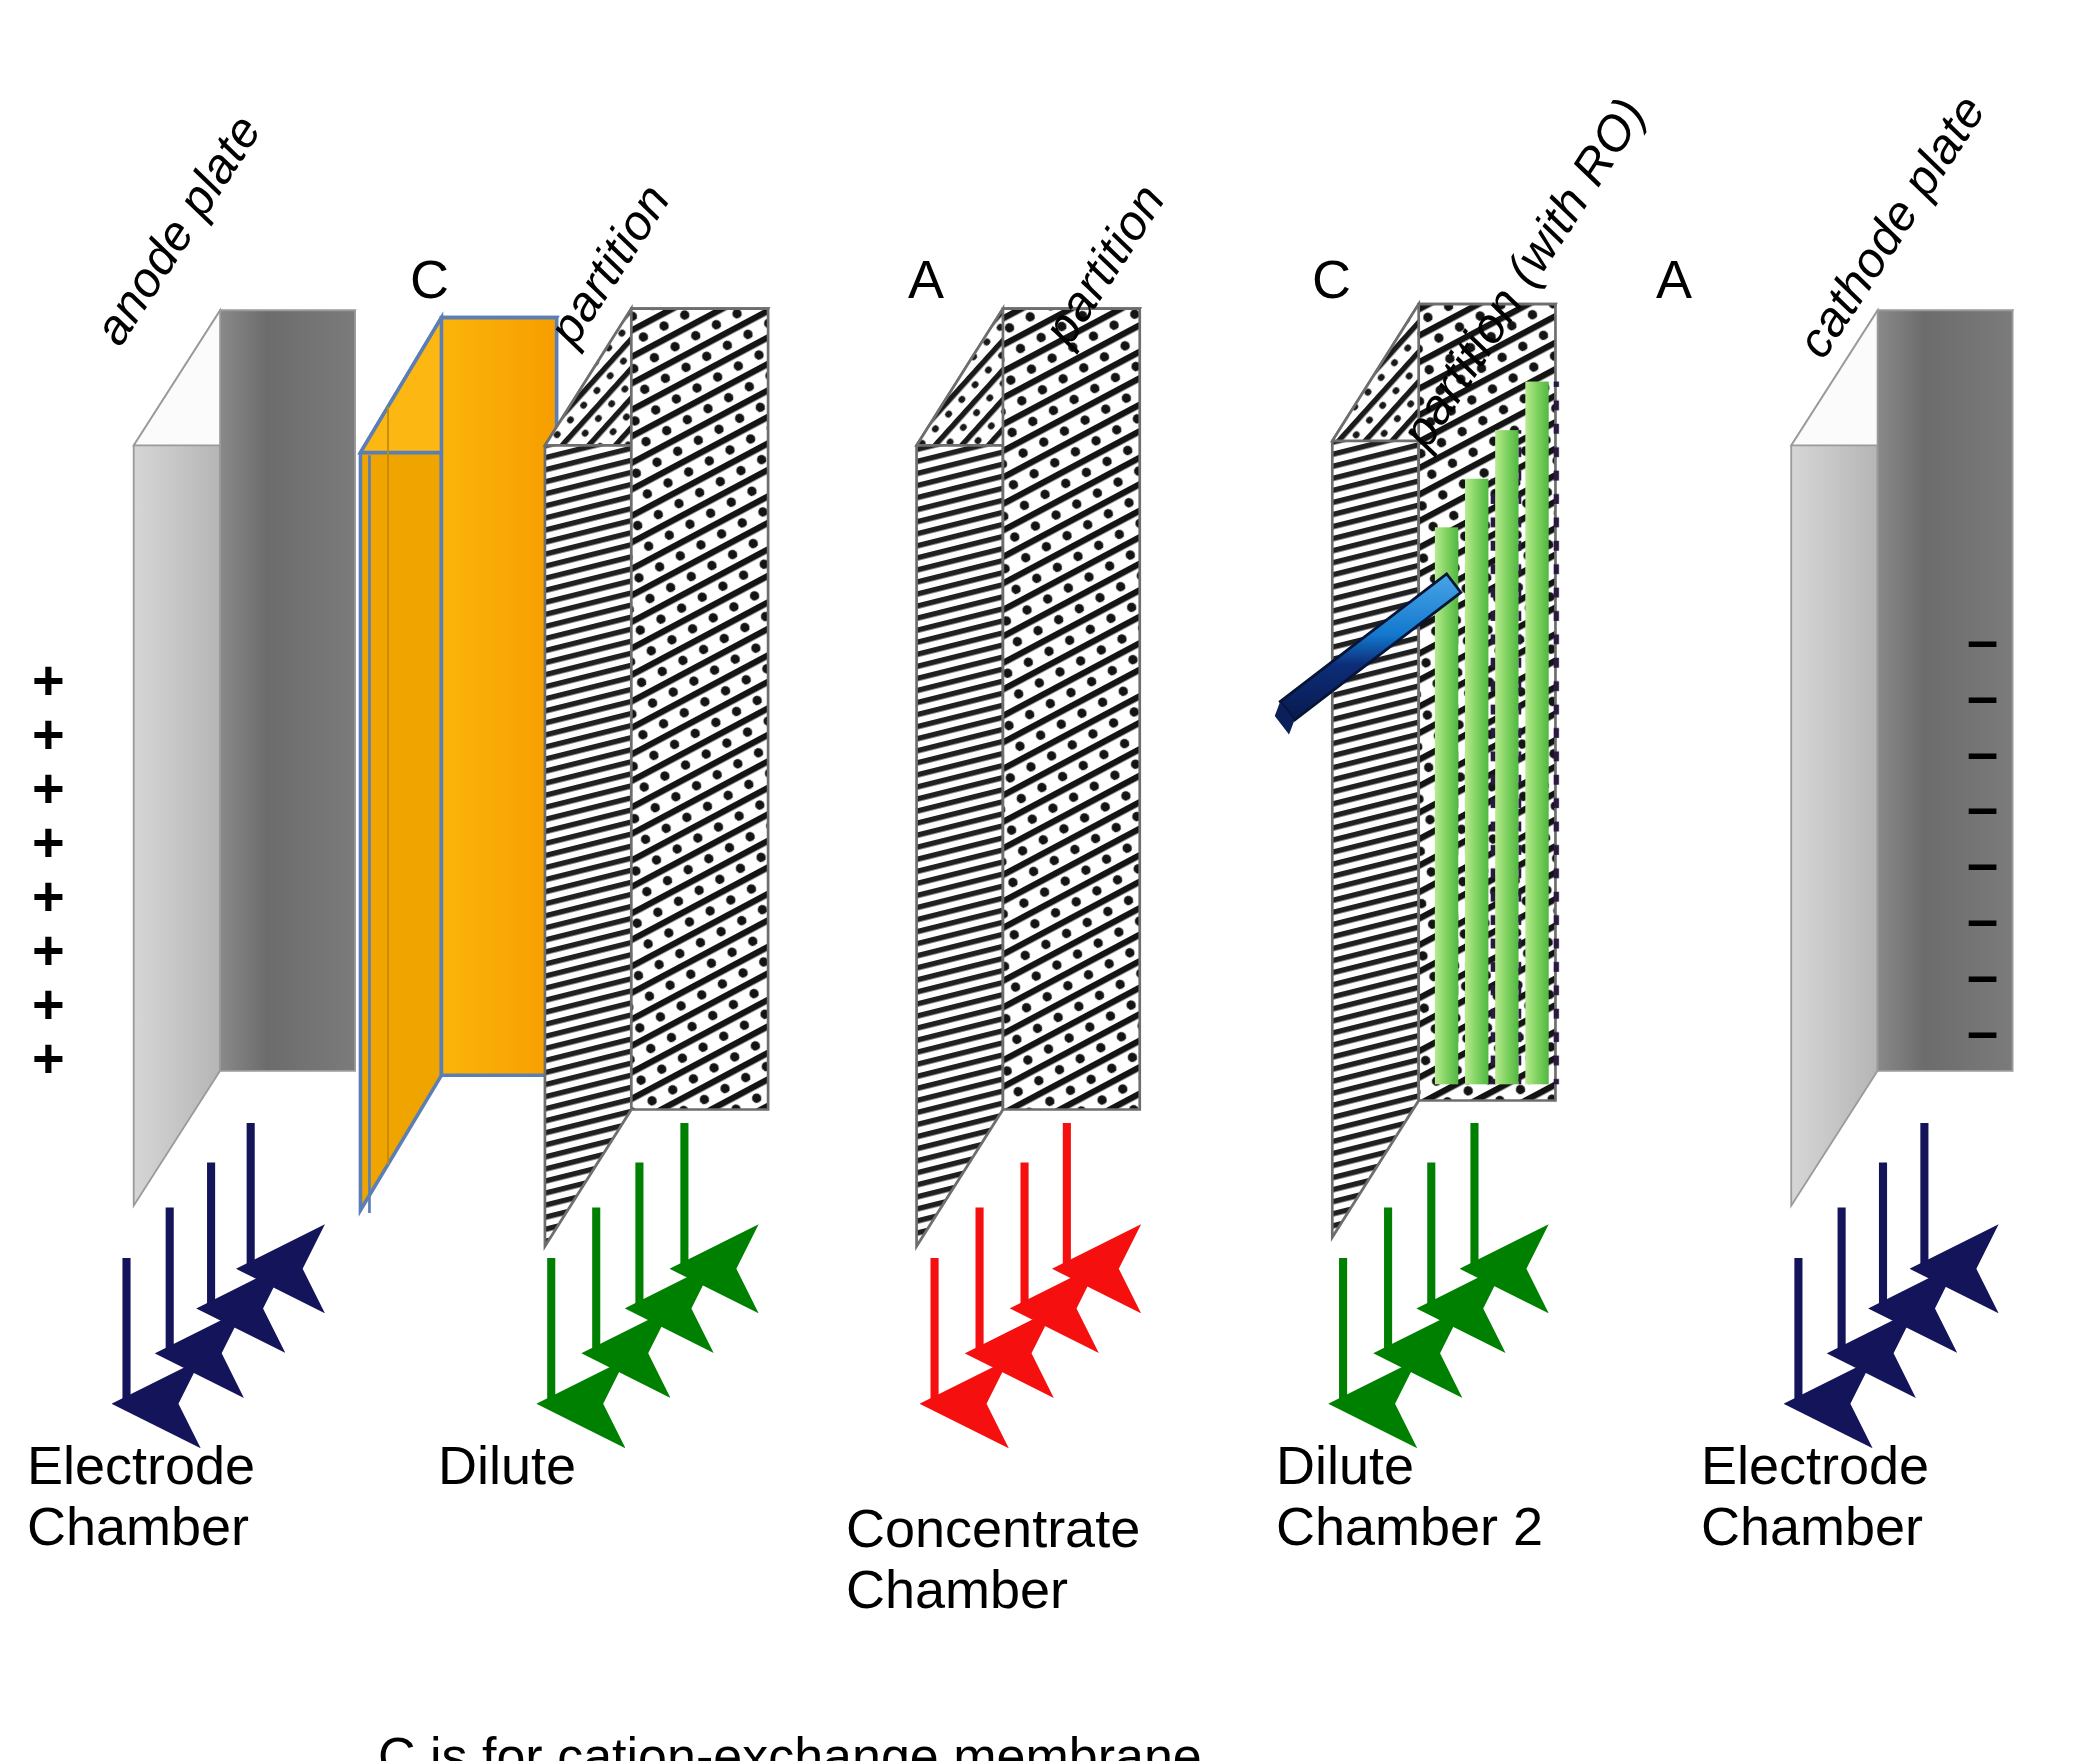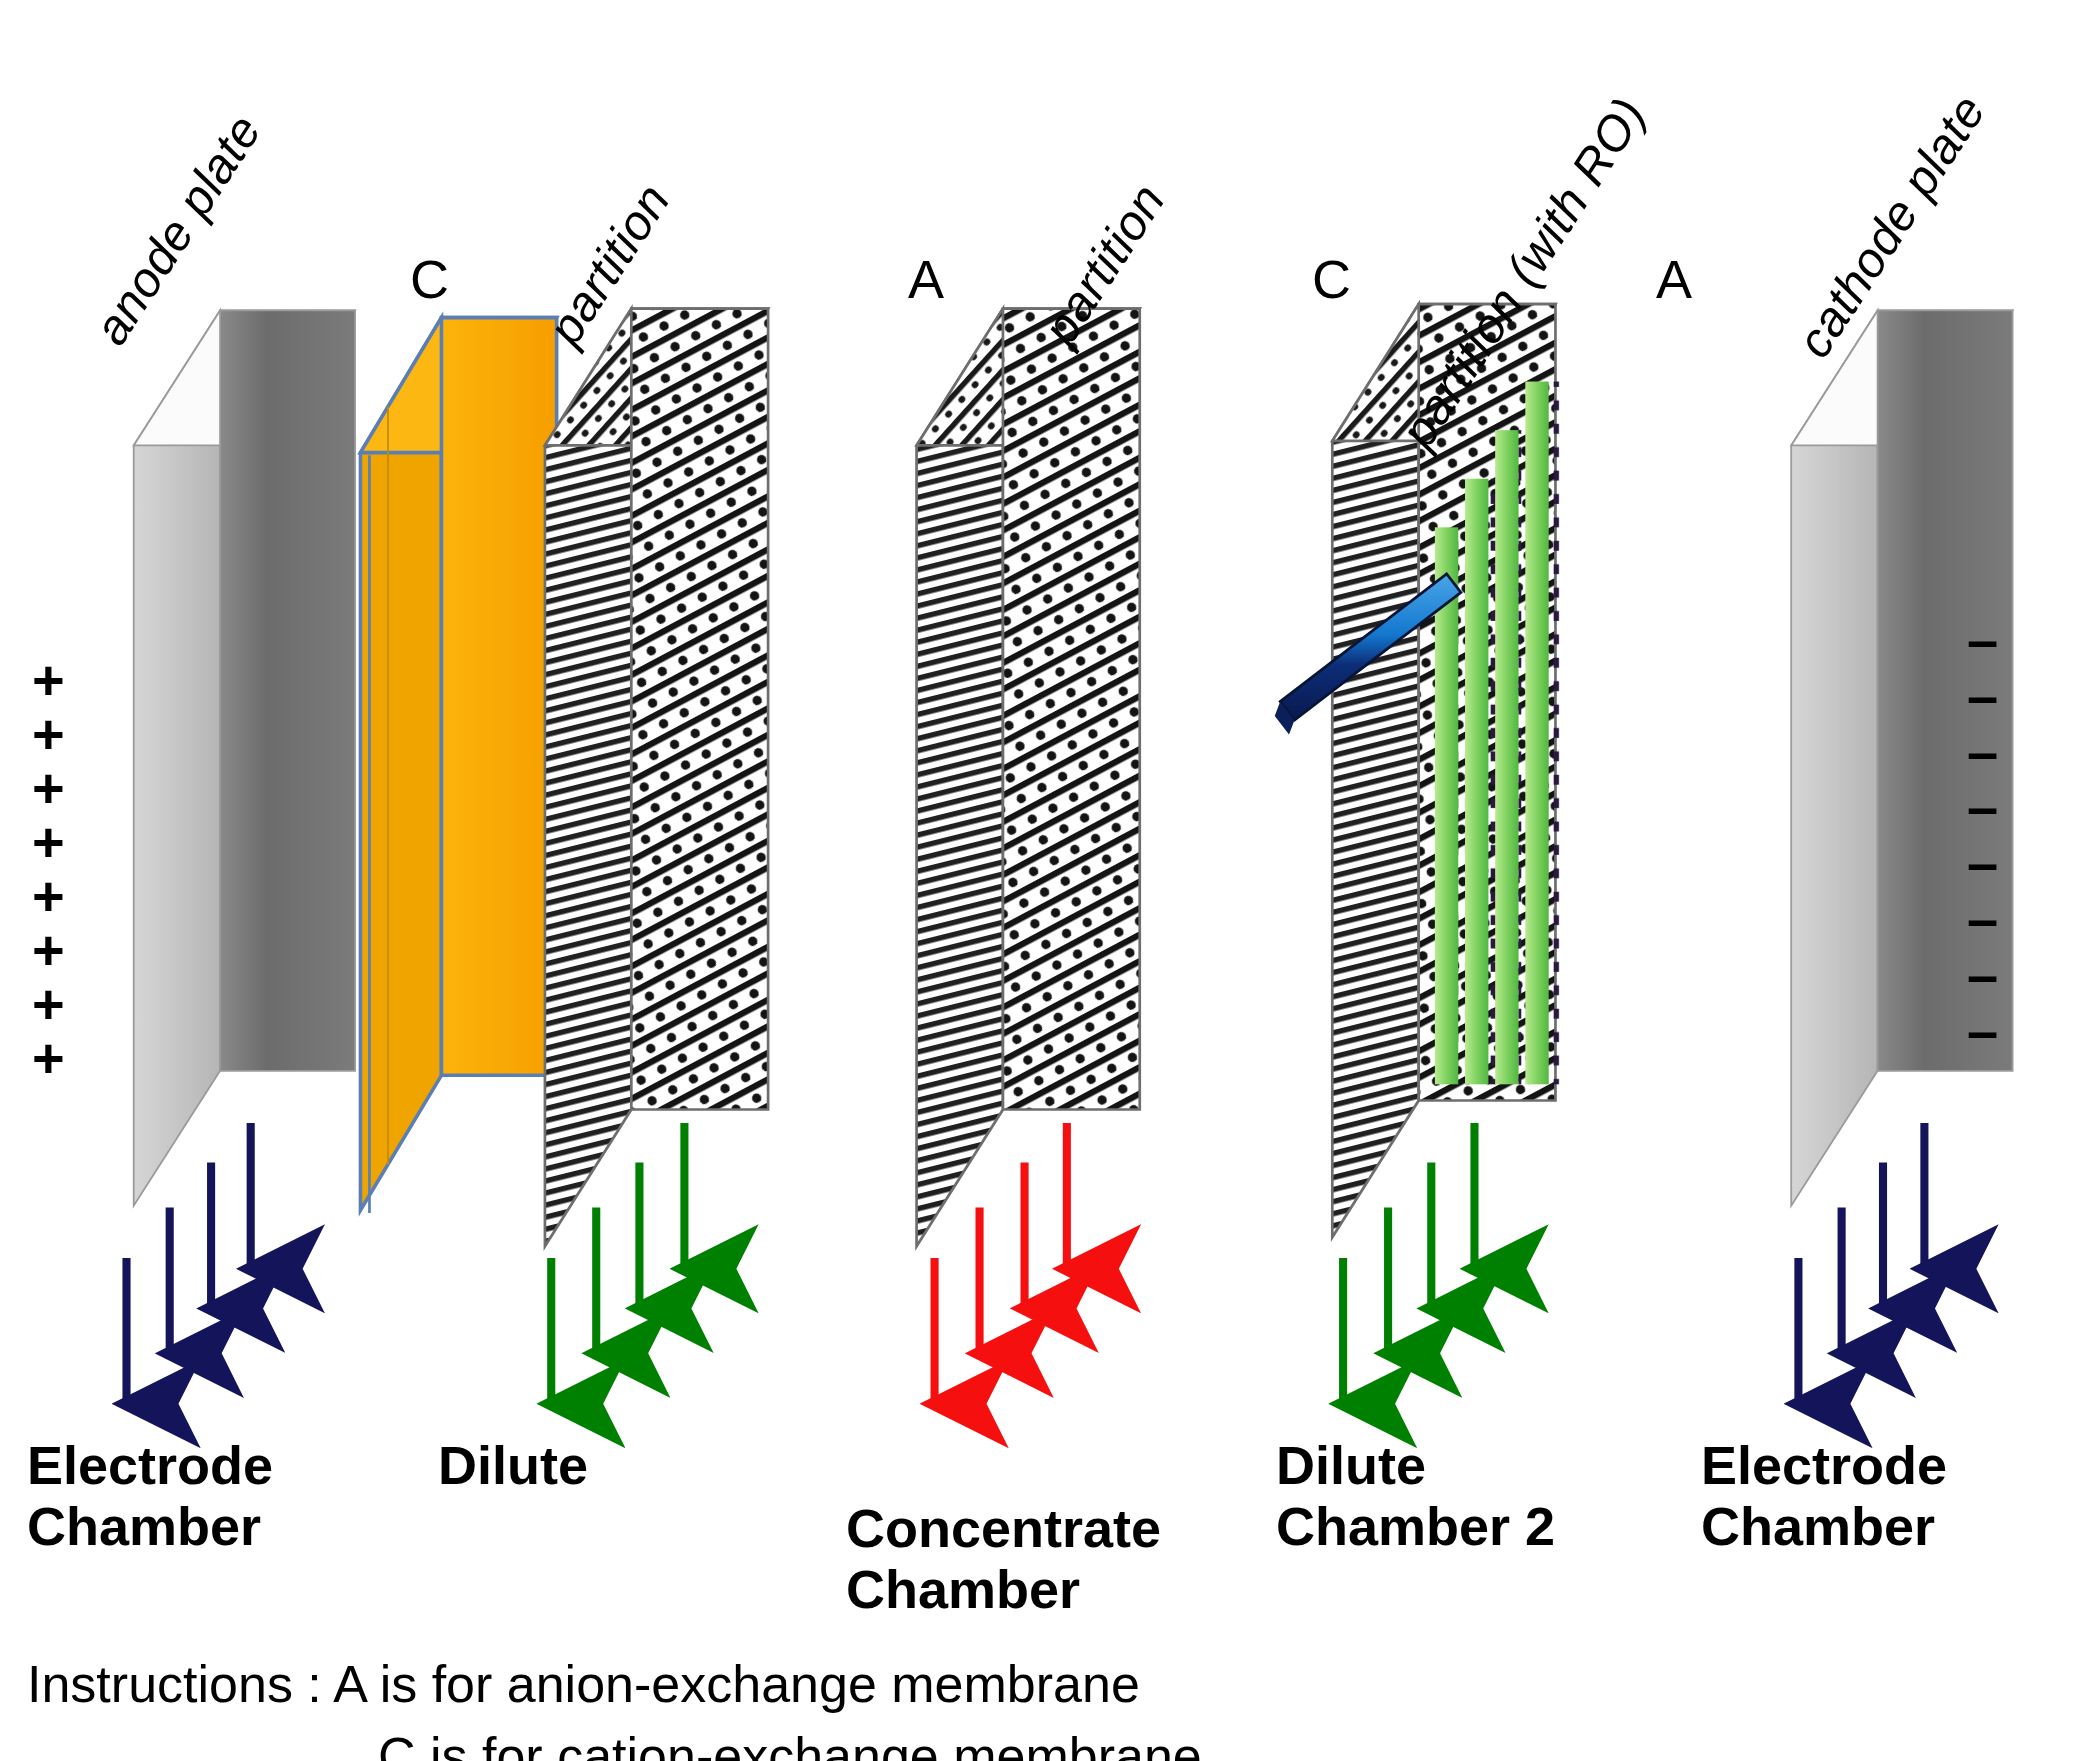--- a/index.html
+++ b/index.html
@@ -24,21 +24,21 @@
   .sign{
     position:absolute;
     font-size:56px;
     font-weight:bold;
     line-height:1;
     white-space:nowrap;
   }
   .chamber-label{
     position:absolute;
     font-size:54px;
-    font-weight:bold;
+    font-weight:normal;
     line-height:1.13;
     white-space:nowrap;
   }
   .instr{
     position:absolute;
     font-size:52px;
     white-space:nowrap;
   }
 </style>
 </head>
@@ -231,16 +231,15 @@
       <div class="chamber-label" style="left: 1276px; top: 1435px;">
         <div>Dilute</div>
         <div>Chamber 2</div>
       </div>
       <div class="chamber-label" style="left: 1701px; top: 1435px;">
         <div>Electrode</div>
         <div>Chamber</div>
       </div>
     </div>
 
-  <div class="instr" id="instr1" style="left: 27px; top: 1654px;">Instructions : A is for anion-exchange membrane</div>
   <div class="instr" id="instr2" style="left: 378px; top: 1726px;">C is for cation-exchange membrane</div>
 </div>
 
 
 </body></html>

